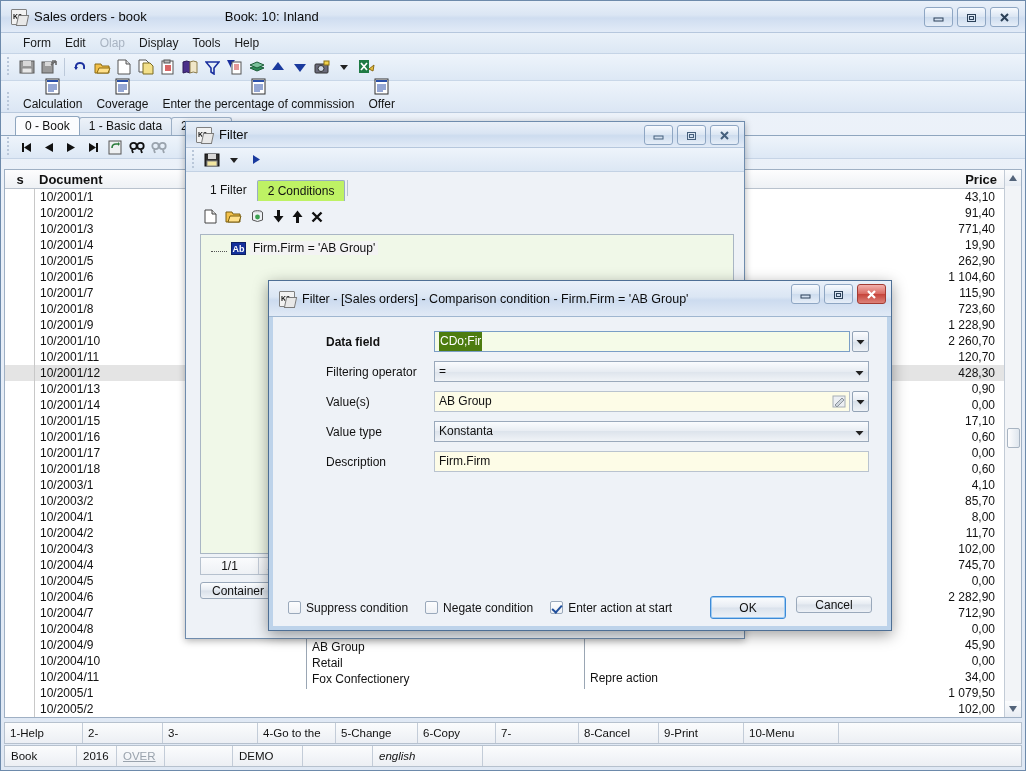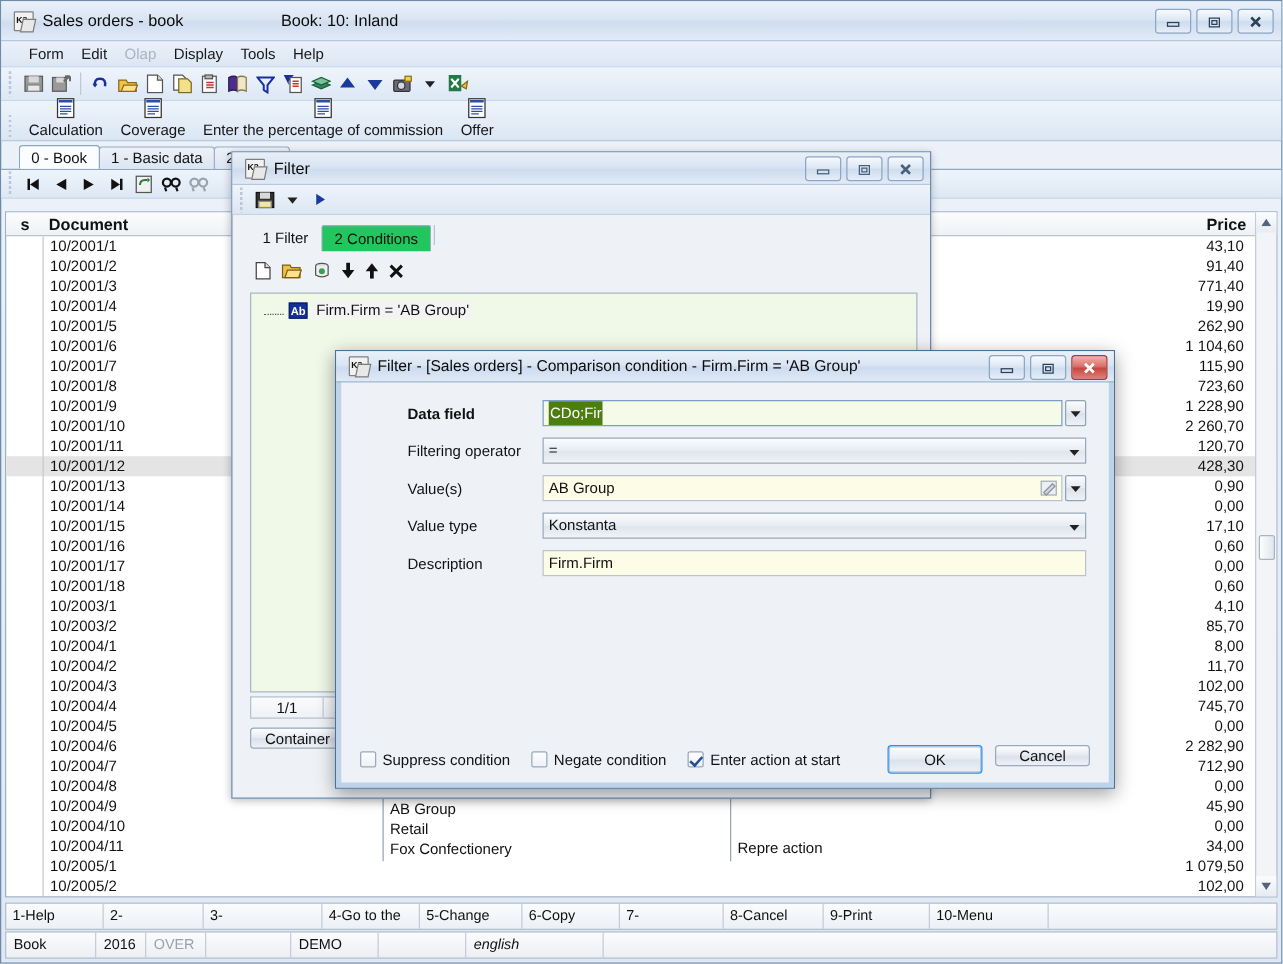--- a/index.html
+++ b/index.html
@@ -171,21 +171,21 @@
     display: flex; background: linear-gradient(#fbfcfd, #eceff4);
     border: 1px solid #b6c1ce; font-size: 11.5px; color: #111;
   }
   .fkey { padding: 0 5px; line-height: 20px; border-right: 1px solid #c3ccd8; }
   .statusbar {
     position: absolute; left: 3px; right: 3px; bottom: 3px; height: 22px;
     display: flex; background: linear-gradient(#fbfcfd, #eceff4);
     border: 1px solid #b6c1ce; font-size: 11.5px; color: #111;
   }
   .scell { padding: 0 6px; line-height: 20px; border-right: 1px solid #c3ccd8; }
-  .scell.dim { color: #9aa3ad; }
+  .scell.dim { color: #9aa3ad; text-decoration: underline; }
 
   
   .filter-window {
     position: absolute; left: 185px; top: 121px; width: 560px; height: 518px;
     background: #eef2f7;
     border: 1px solid #6f8cad;
     box-shadow: 0 2px 7px rgba(0,0,0,0.30);
   }
   .fw-title {
     height: 26px; position: relative; display: flex; align-items: center;
@@ -196,21 +196,21 @@
   .fw-btns { position: absolute; right: 5px; top: 3px; display: flex; gap: 4px; }
   .fw-toolbar {
     height: 24px; display: flex; align-items: center;
     background: linear-gradient(#eef4fb, #dce7f4);
     border-bottom: 1px solid #c3d2e4; padding-left: 4px;
   }
   .fw-body { position: relative; padding: 8px 10px 0 14px; }
   .fw-tabs { display: flex; align-items: flex-start; height: 21px; gap: 0; }
   .fw-tab { font-size: 12px; color: #111; padding: 0 10px; line-height: 20px; }
   .fw-tab.boxed {
-    border: 1px solid #9aadc4; border-bottom: none; background: #22c55e;
+    border: 1px solid #9aadc4; border-bottom: none; background: #bef264;
     height: 21px; border-radius: 2px 2px 0 0;
   }
   .fw-tabsep { width: 1px; height: 16px; background: #b7c3d2; margin: 0 2px 2px 2px; }
   .fw-tbar2 { display: flex; align-items: center; gap: 8px; height: 24px; margin-top: 5px; padding-left: 4px;}
   .tree {
     margin-top: 4px; background: #f0f8e8; border: 1px solid #a9b6c4;
     height: 320px; position: relative; padding: 6px 0 0 10px;
   }
   .tree-node { display: flex; align-items: center; gap: 4px; font-size: 12px; color: #111; }
   .tree-dots {
@@ -236,21 +236,21 @@
   }
 
   
   .cmp-dialog {
     position: absolute; left: 268px; top: 280px; width: 624px; height: 351px;
     background: #eef2f7; border: 1px solid #4e6f95;
     box-shadow: 0 4px 14px rgba(0,0,0,0.38);
   }
   .cd-frame { position: absolute; inset: 0; border: 4px solid #bdd3ea; pointer-events: none; }
   .cd-title {
-    height: 25px; position: relative; display: flex; align-items: center;
+    height: 36px; position: relative; display: flex; align-items: center;
     background: linear-gradient(#e9f0f9 0%, #dbe6f4 45%, #ccdbef 55%, #e1eaf6 100%);
     border-bottom: 1px solid #9fb6d0;
   }
   .cd-title .tt { font-size: 12.5px; color: #0b0b0b; }
   .cd-btns { position: absolute; right: 5px; top: 3px; display: flex; gap: 4px; }
   .cd-body { padding: 14px 22px 0 18px; }
   .row { display: flex; align-items: center; height: 21px; margin-bottom: 9px; }
   .rlabel { width: 108px; font-size: 12px; color: #111; margin-left: 39px; }
   .rlabel.bold { font-weight: bold; }
   .field {

